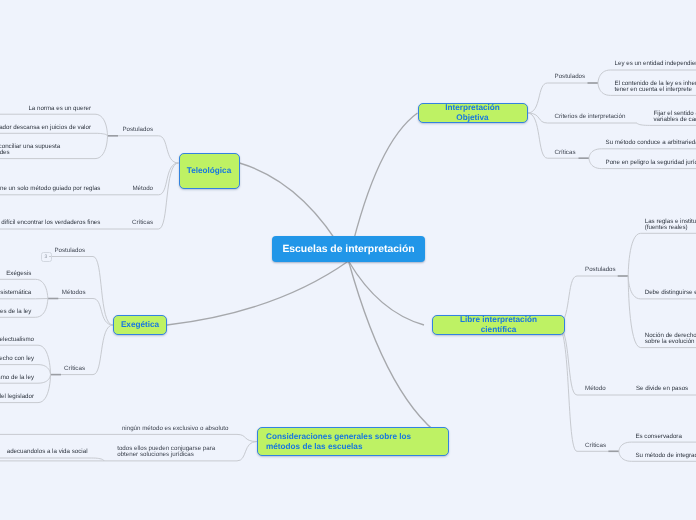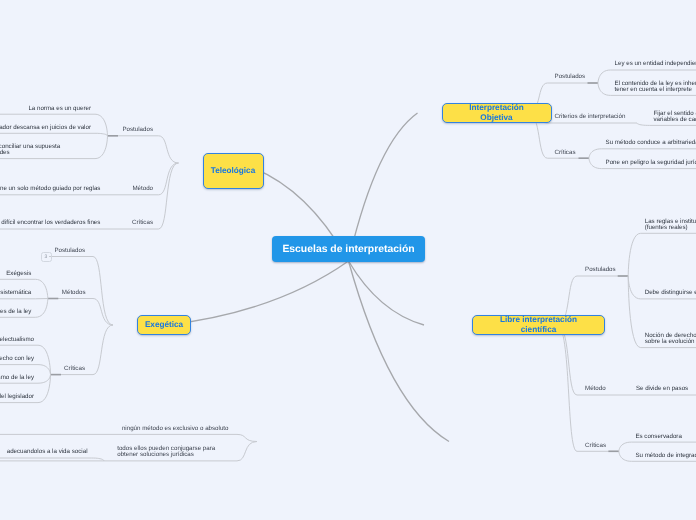--- a/index.html
+++ b/index.html
@@ -8,23 +8,23 @@
   #map{position:absolute;left:0;top:0;width:696px;height:520px;}
   svg#links{position:absolute;left:0;top:0;width:696px;height:520px;overflow:visible;}
   svg#links path{fill:none;}
   path.ln{stroke:#c7cad0;stroke-width:1;}
   path.root{stroke:#a6a8ac;stroke-width:1.35;}
   path.stub{stroke:#9a9da3;stroke-width:1.6;}
   .node{position:absolute;box-sizing:border-box;}
   .root{background:#2196e8;color:#fff;border-radius:4px;font-weight:bold;font-size:10.4px;
         display:flex;align-items:center;justify-content:center;
         box-shadow:0 1px 2px rgba(60,80,120,.4);}
-  .lvl1{background:#fde047;border:1.6px solid #3382e0;border-radius:5px;color:#1877e0;
+  .lvl1{background:#bef264;border:1.6px solid #3382e0;border-radius:5px;color:#1877e0;
         font-weight:bold;font-size:8.2px;display:flex;align-items:center;justify-content:center;
-        box-shadow:0 1px 2px rgba(60,80,120,.3);text-align:center;line-height:9.6px;padding:0 22px;margin-left:24px;}
+        box-shadow:0 1px 2px rgba(60,80,120,.3);text-align:center;line-height:9.6px;padding:0 22px;}
   .lbl{position:absolute;font-size:6.2px;color:#3e4450;white-space:nowrap;line-height:6.2px;}
   .leaf{position:absolute;font-size:6.2px;color:#2f3640;line-height:6.2px;white-space:nowrap;}
   .badge{position:absolute;width:9px;height:8px;border:0.8px solid #d2d7e0;border-radius:2.5px;
          color:#9299a5;font-size:5px;display:flex;align-items:center;justify-content:center;}
 </style>
 </head>
 <body>
 
 <div id="map">
 <svg id="links" viewBox="0 0 696 520">
@@ -116,22 +116,25 @@
     </div>
 <div class="node lvl1" style="left:417.5px;top:103px;width:110px;height:20px;">
       <span>Interpretación Objetiva</span>
     </div>
 <div class="node lvl1" style="left:178.5px;top:153px;width:61px;height:36px;">
       <span>Teleológica</span>
     </div>
 <div class="node lvl1" style="left:113px;top:315px;width:54px;height:20px;text-align:center;">
       <span>Exegética</span>
     </div>
-<div class="node lvl1" style="left:448px;top:315px;width:133px;height:20px;text-align:center;">
+<div class="node lvl1" style="left:432px;top:315px;width:133px;height:20px;text-align:center;">
       <span>Libre interpretación científica</span>
+    </div>
+<div class="node lvl1" style="left:257px;top:427px;width:192px;height:29px;justify-content:flex-start;padding-left:8px;text-align:left;">
+      <span>Consideraciones generales sobre los<br>métodos de las escuelas</span>
     </div>
 <div class="lbl" style="left:554.5px;top:74.4px;width:31.2px;text-align:left">Postulados</div>
 <div class="lbl" style="left:554.5px;top:114.4px;width:71.5px;text-align:left">Criterios de interpretación</div>
 <div class="lbl" style="left:554.5px;top:149.6px;width:21.6px;text-align:left">Críticas</div>
 <div class="lbl" style="left:122.4px;top:127.2px;width:31.2px;text-align:left">Postulados</div>
 <div class="lbl" style="left:132.4px;top:186.2px;width:21.2px;text-align:left">Método</div>
 <div class="lbl" style="left:132.0px;top:220.4px;width:21.6px;text-align:left">Críticas</div>
 <div class="lbl" style="left:54.4px;top:247.9px;width:31.2px;text-align:left">Postulados</div>
 <div class="lbl" style="left:61.8px;top:289.9px;width:24.3px;text-align:left">Métodos</div>
 <div class="lbl" style="left:64.0px;top:366.0px;width:21.6px;text-align:left">Críticas</div>

